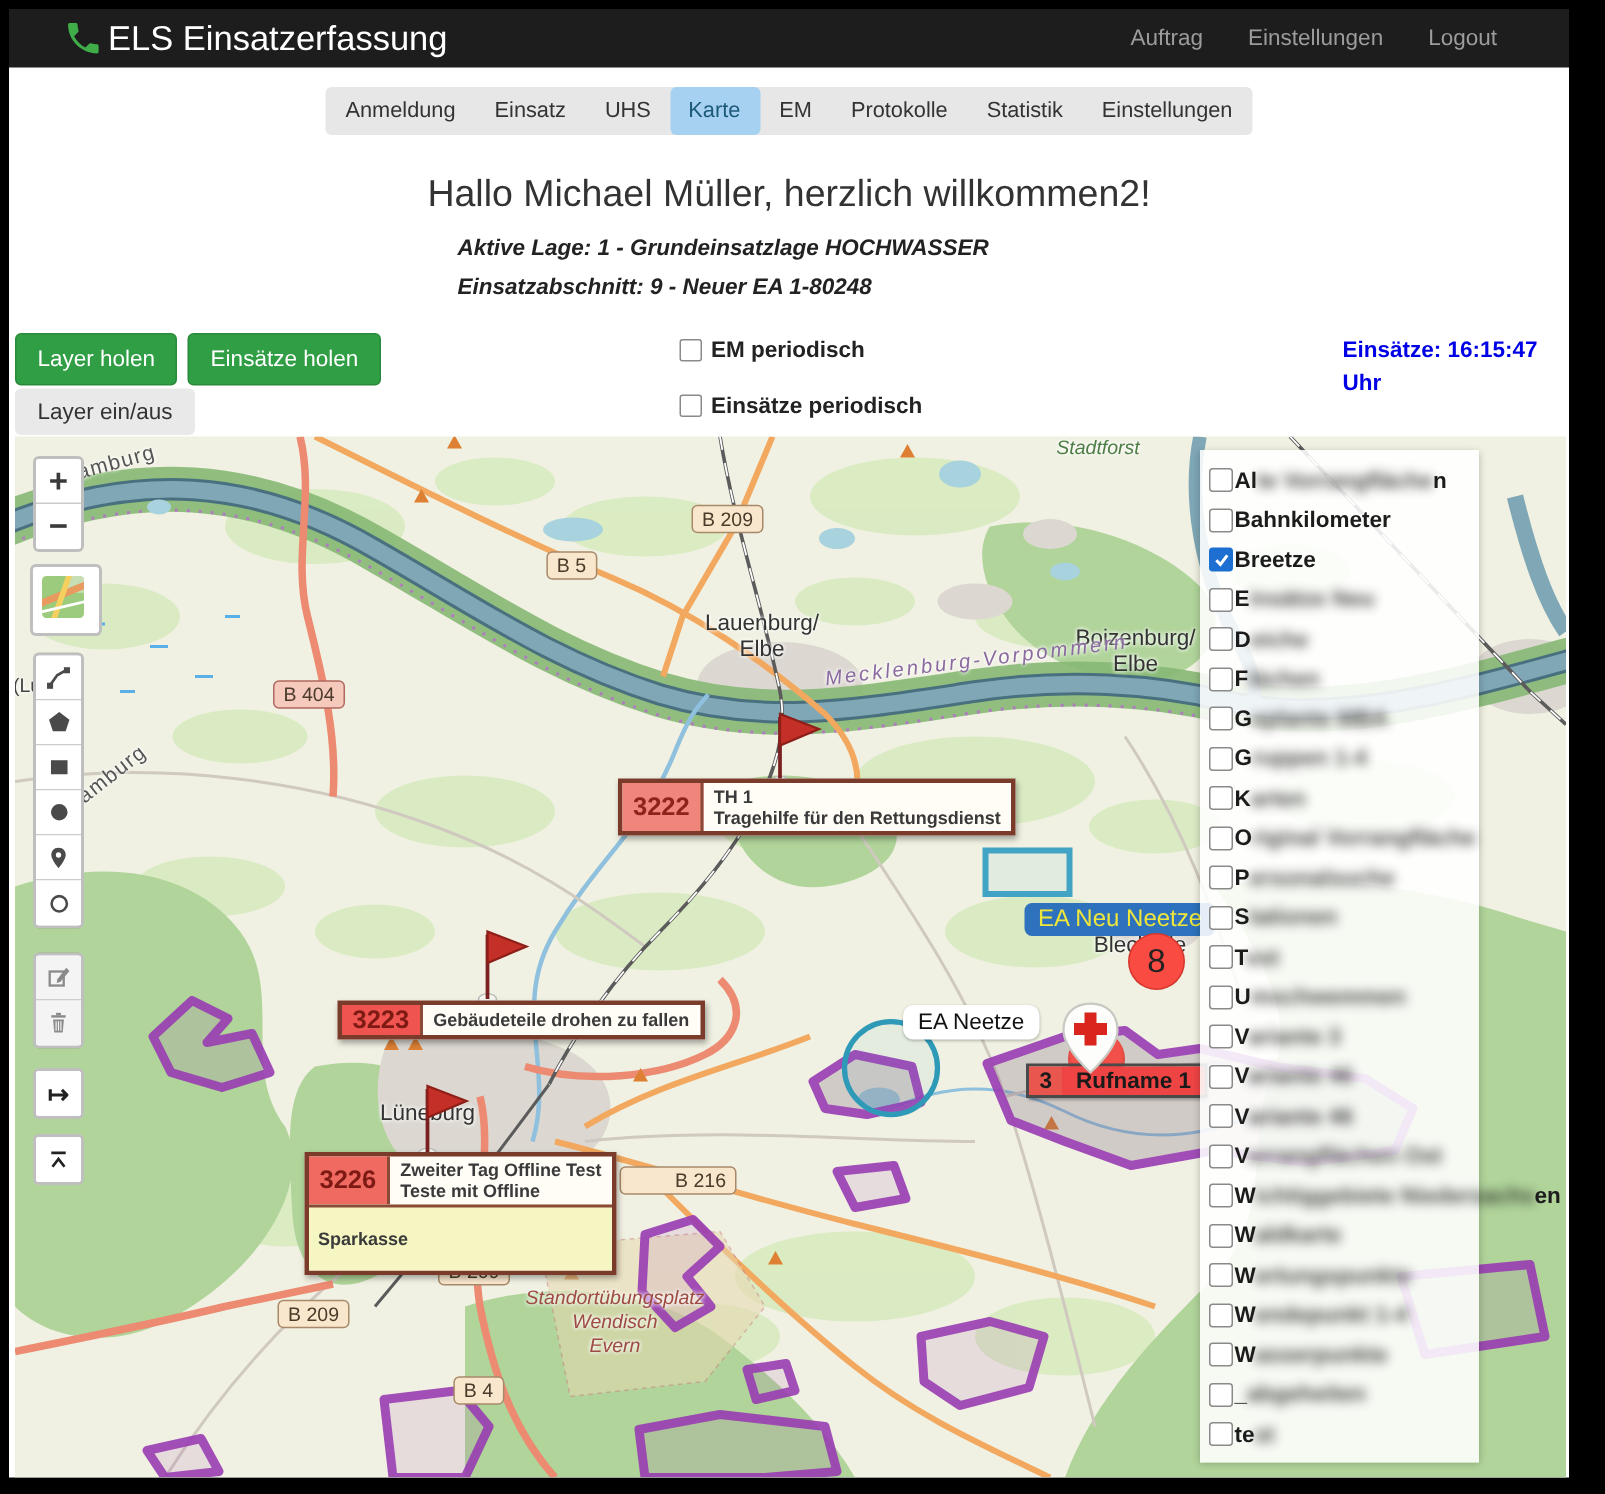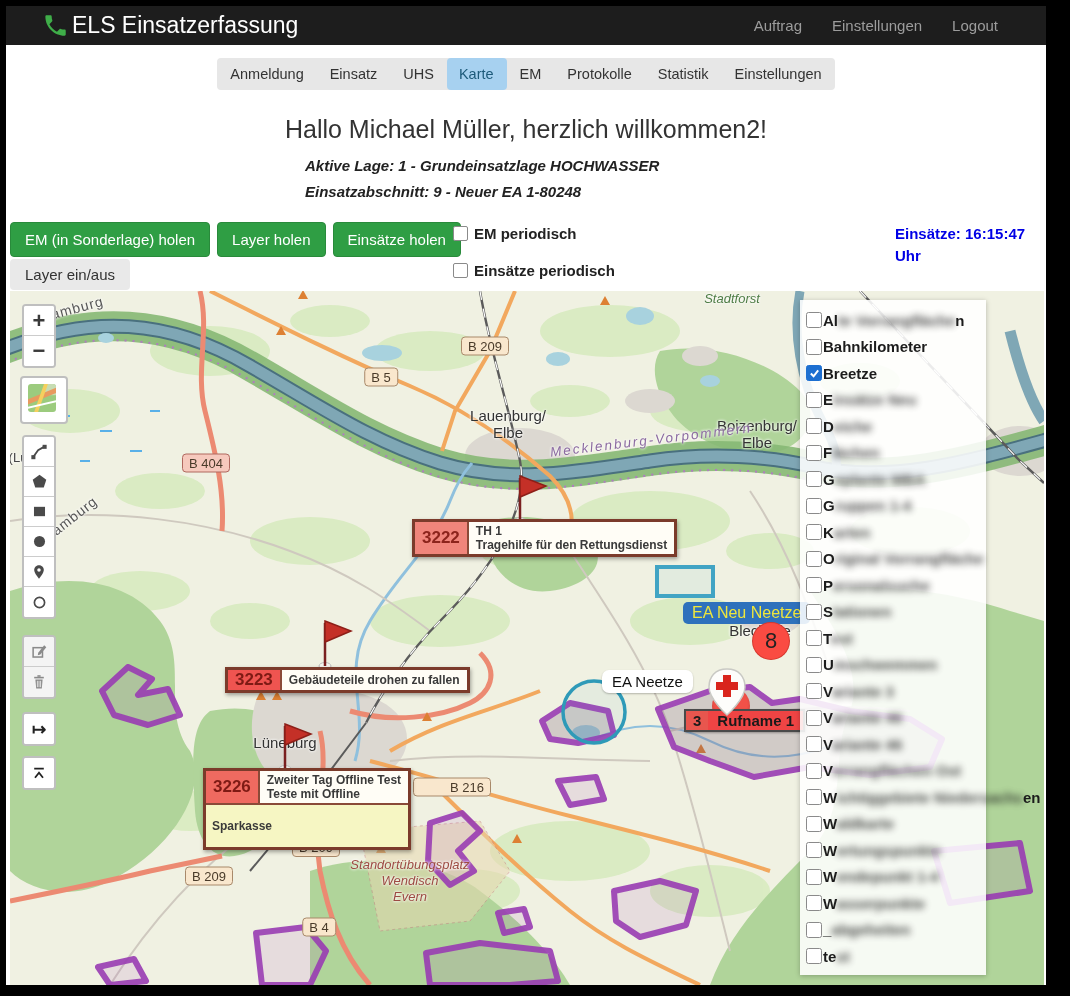--- a/index.html
+++ b/index.html
@@ -134,21 +134,20 @@
       </div>
   </div>
 
   <div class="welcome">Hallo Michael Müller, herzlich willkommen2!</div>
   <div class="status">
     <div>Aktive Lage: 1 - Grundeinsatzlage HOCHWASSER</div>
     <div>Einsatzabschnitt: 9 - Neuer EA 1-80248</div>
   </div>
 
   <div class="btn-row">
-    <button class="btn-green">EM (in Sonderlage) holen</button>
     <button class="btn-green">Layer holen</button>
     <button class="btn-green">Einsätze holen</button>
   </div>
   <div class="chk-col">
     <label class="chk-row">
       <span class="sq"></span>
       <span>EM periodisch</span>
     </label>
     <label class="chk-row">
       <span class="sq"></span>

